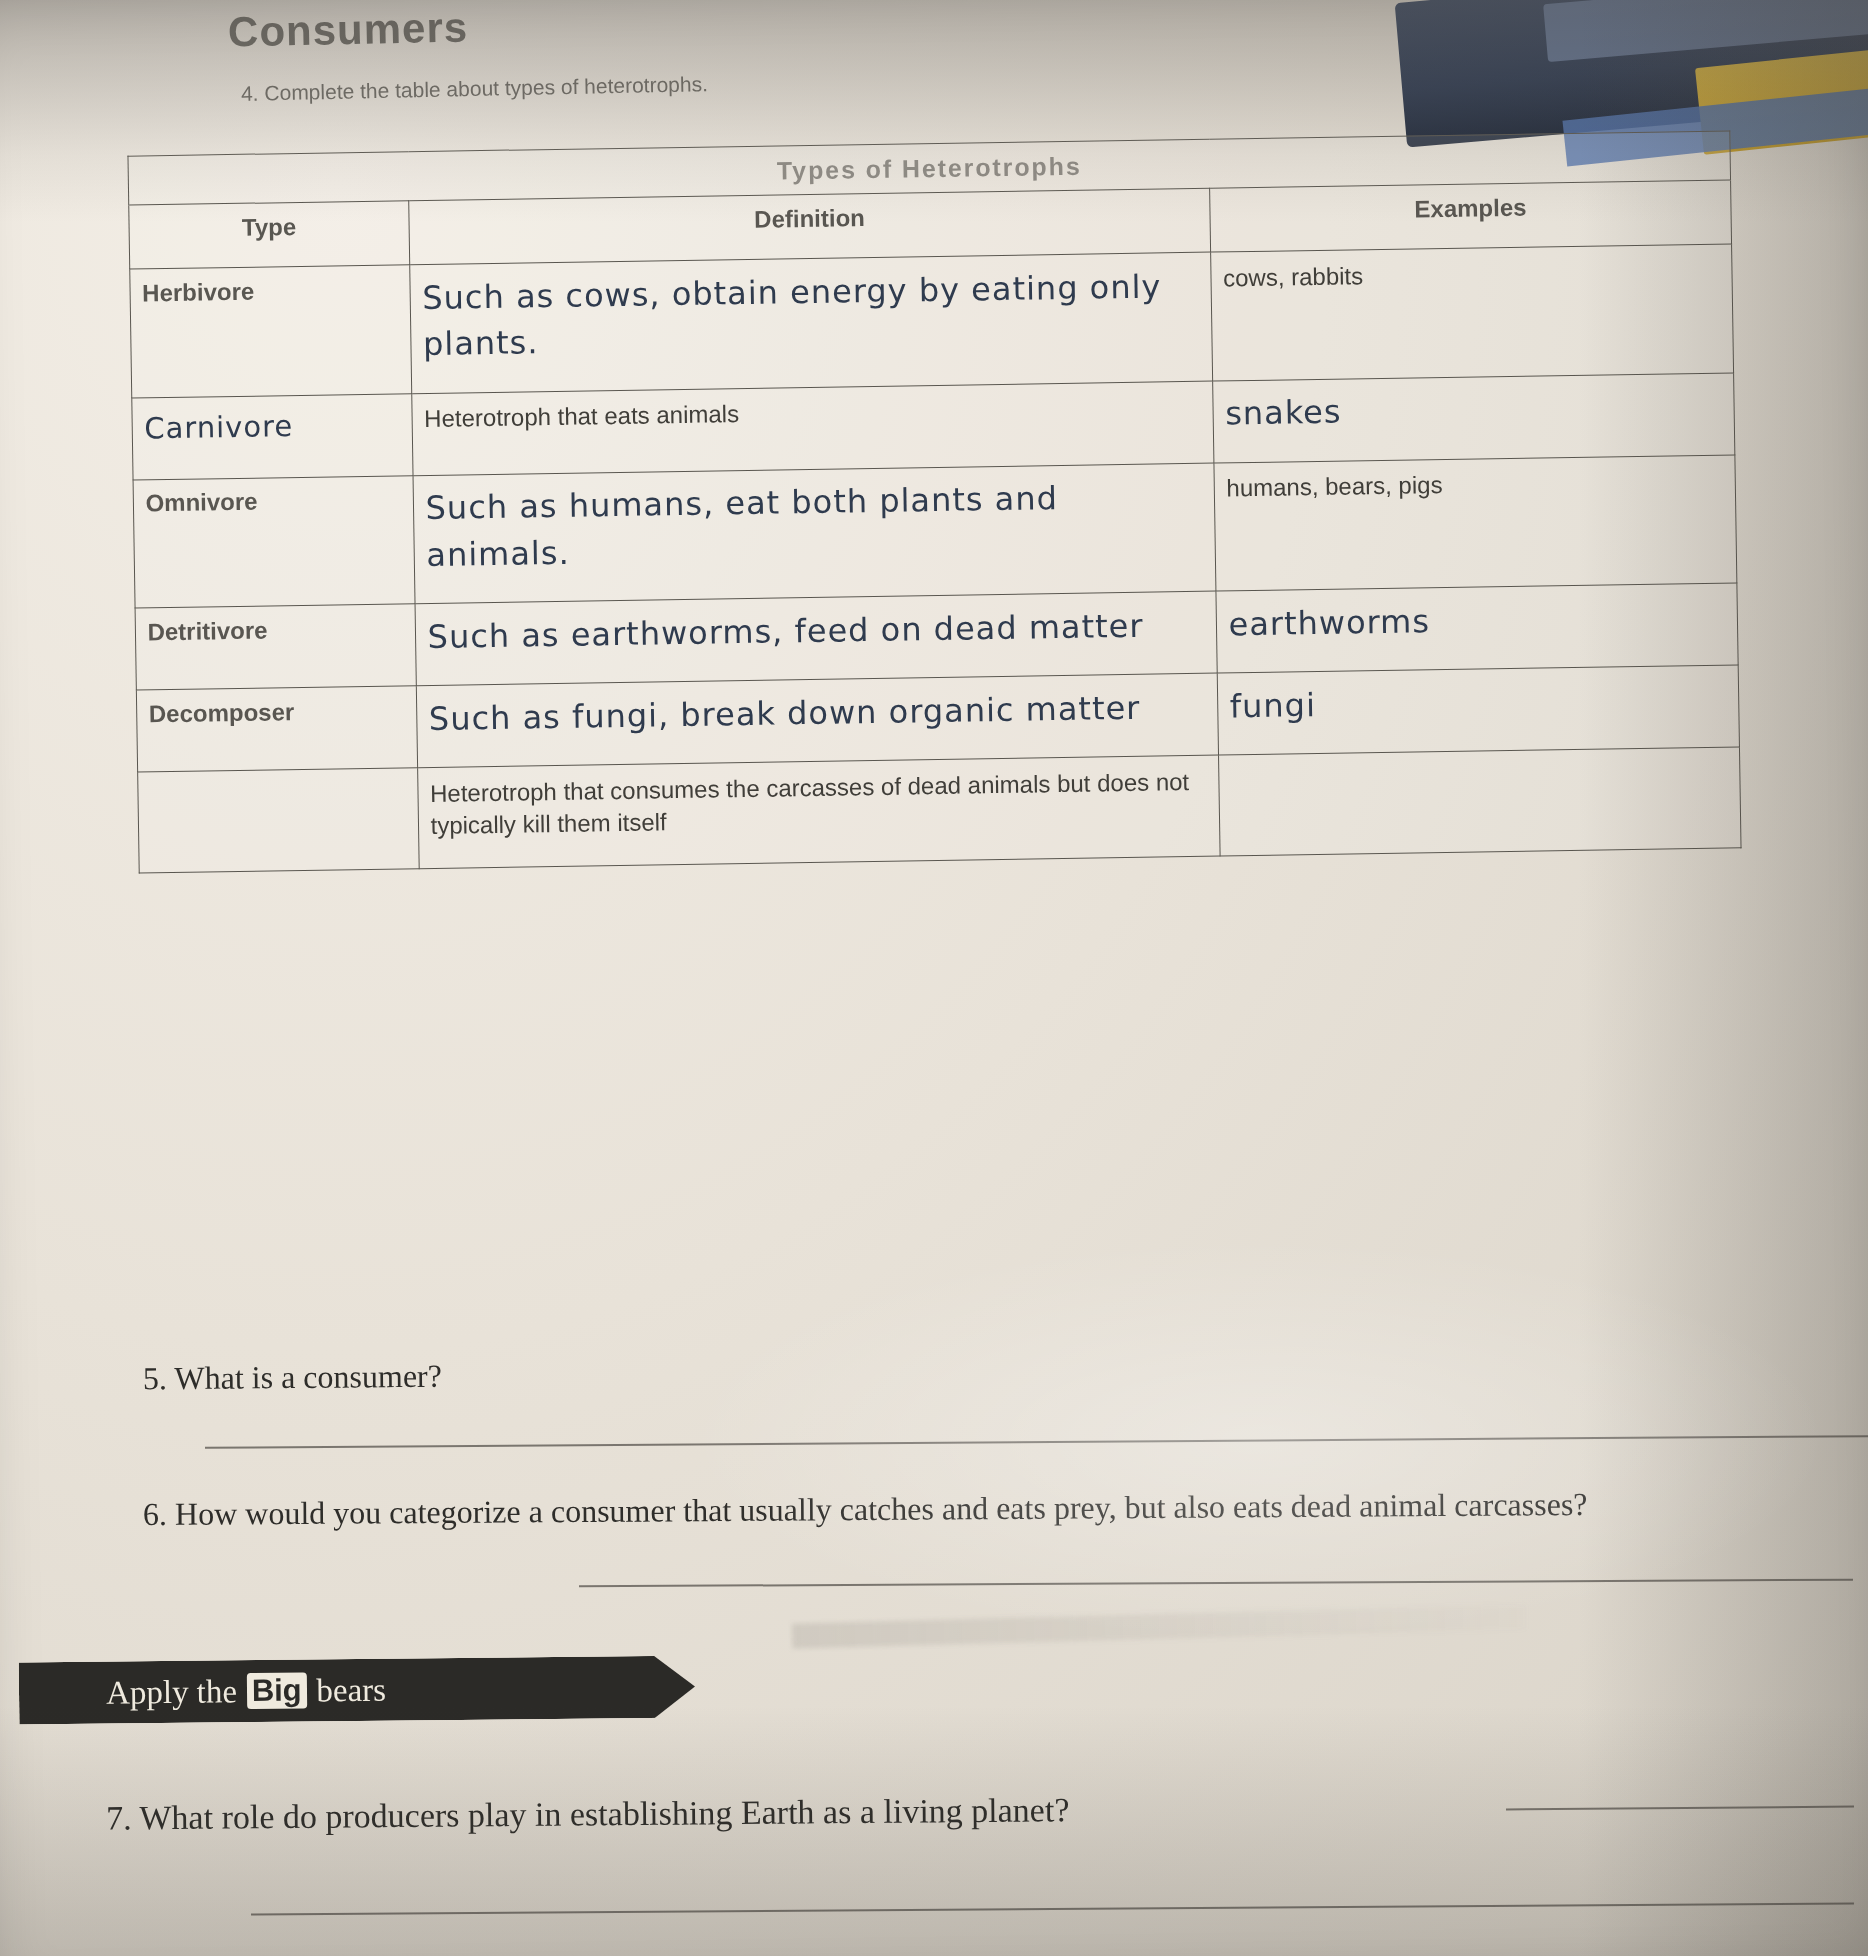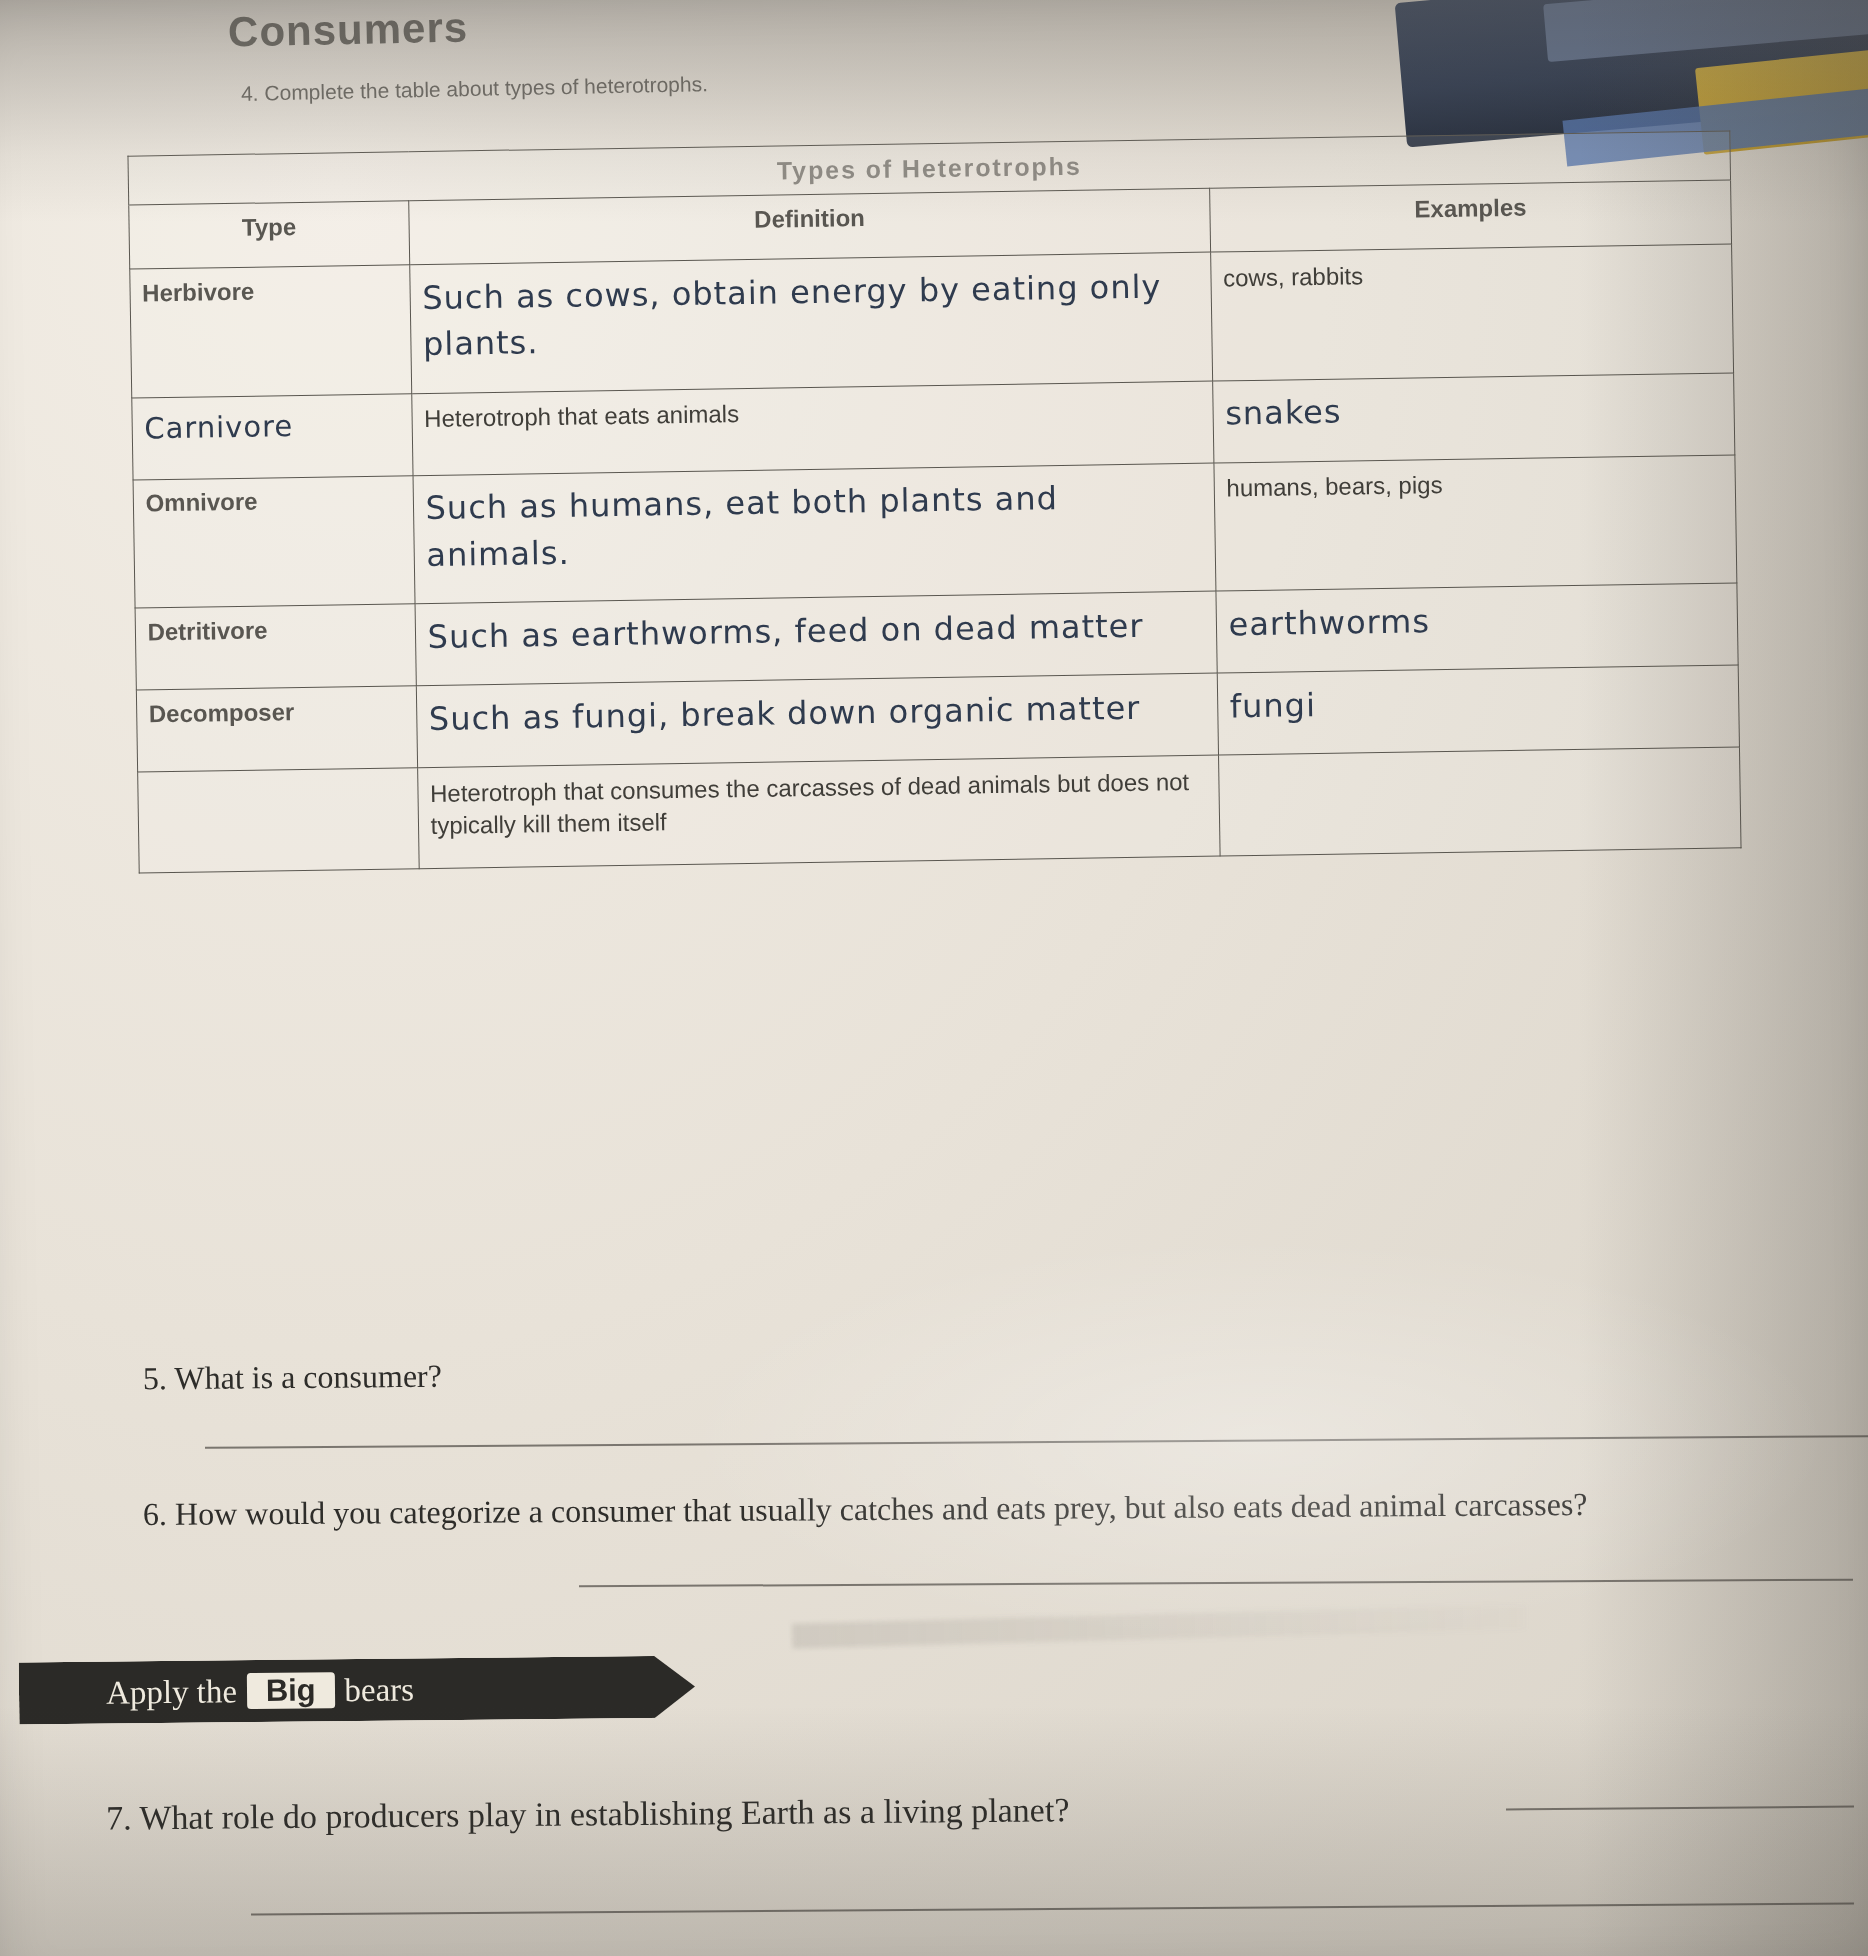--- a/index.html
+++ b/index.html
@@ -218,21 +218,21 @@
   }
   .banner span {
     color: #efeade;
     font-size: 33px;
     font-family: "Liberation Serif", serif;
   }
   .banner .big {
     background: #efeade;
     color: #2b2a27;
     font-weight: bold;
-    padding: 0 19px;
+    padding: 0 5px;
     border-radius: 3.9px;
     font-family: "Liberation Sans", sans-serif;
     font-size: 31px;
   }
 
   .q7 {
     left: 106px; top: 1792px;
     font-size: 34px;
     width: 1738px;
     transform: rotate(-0.5deg);

